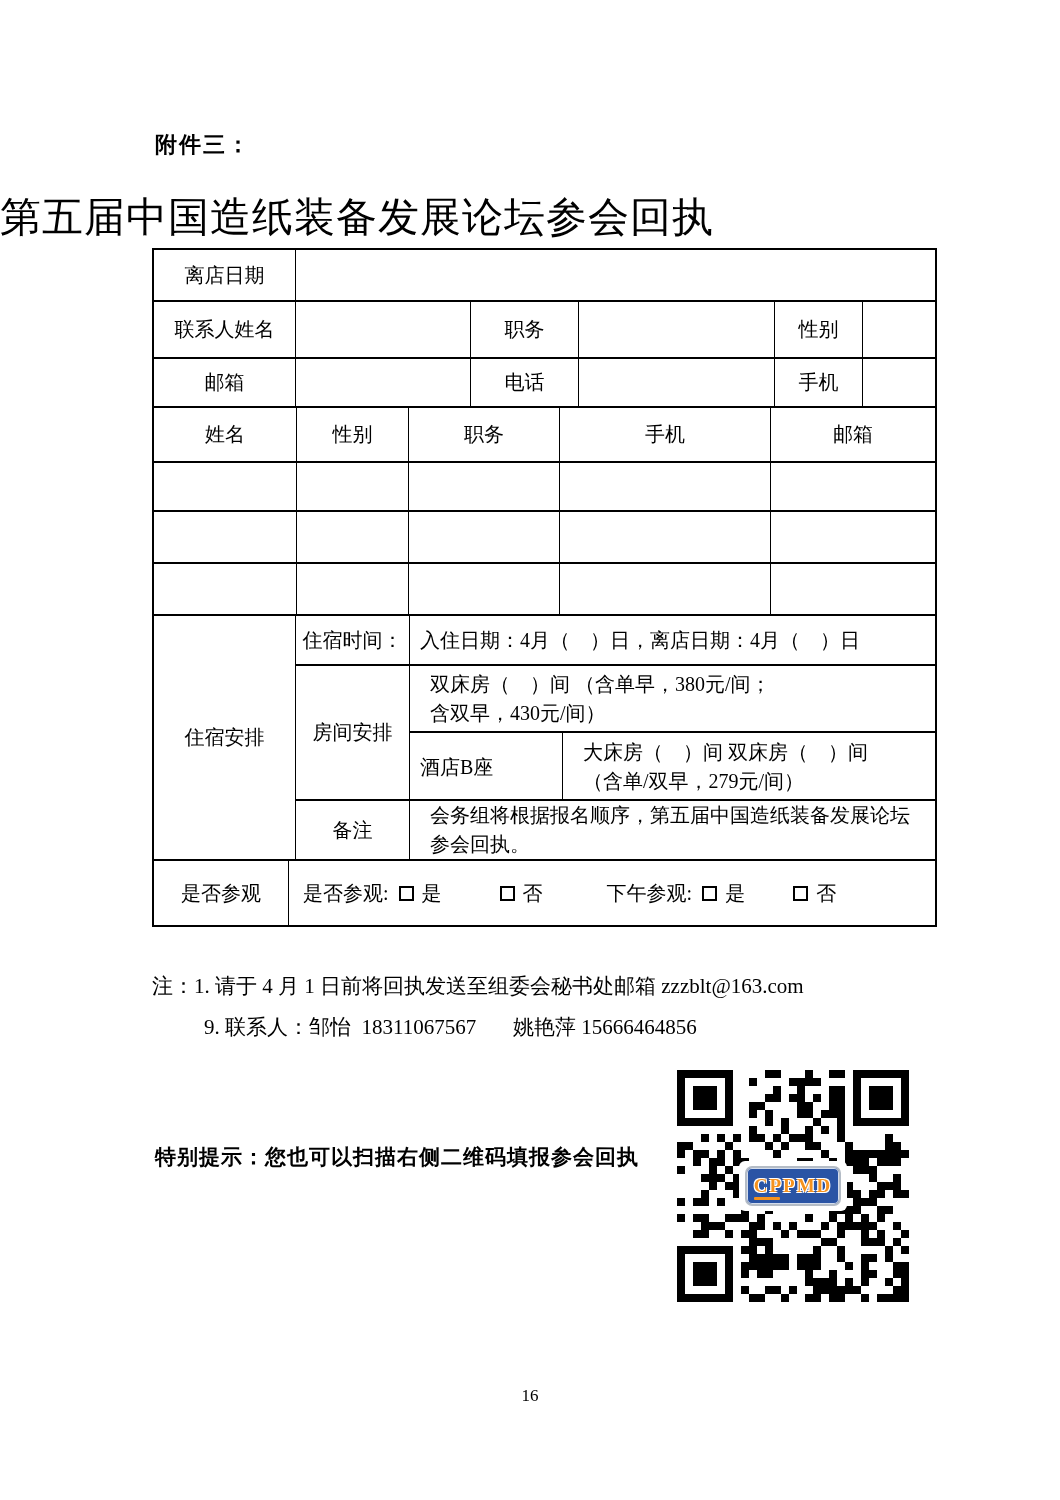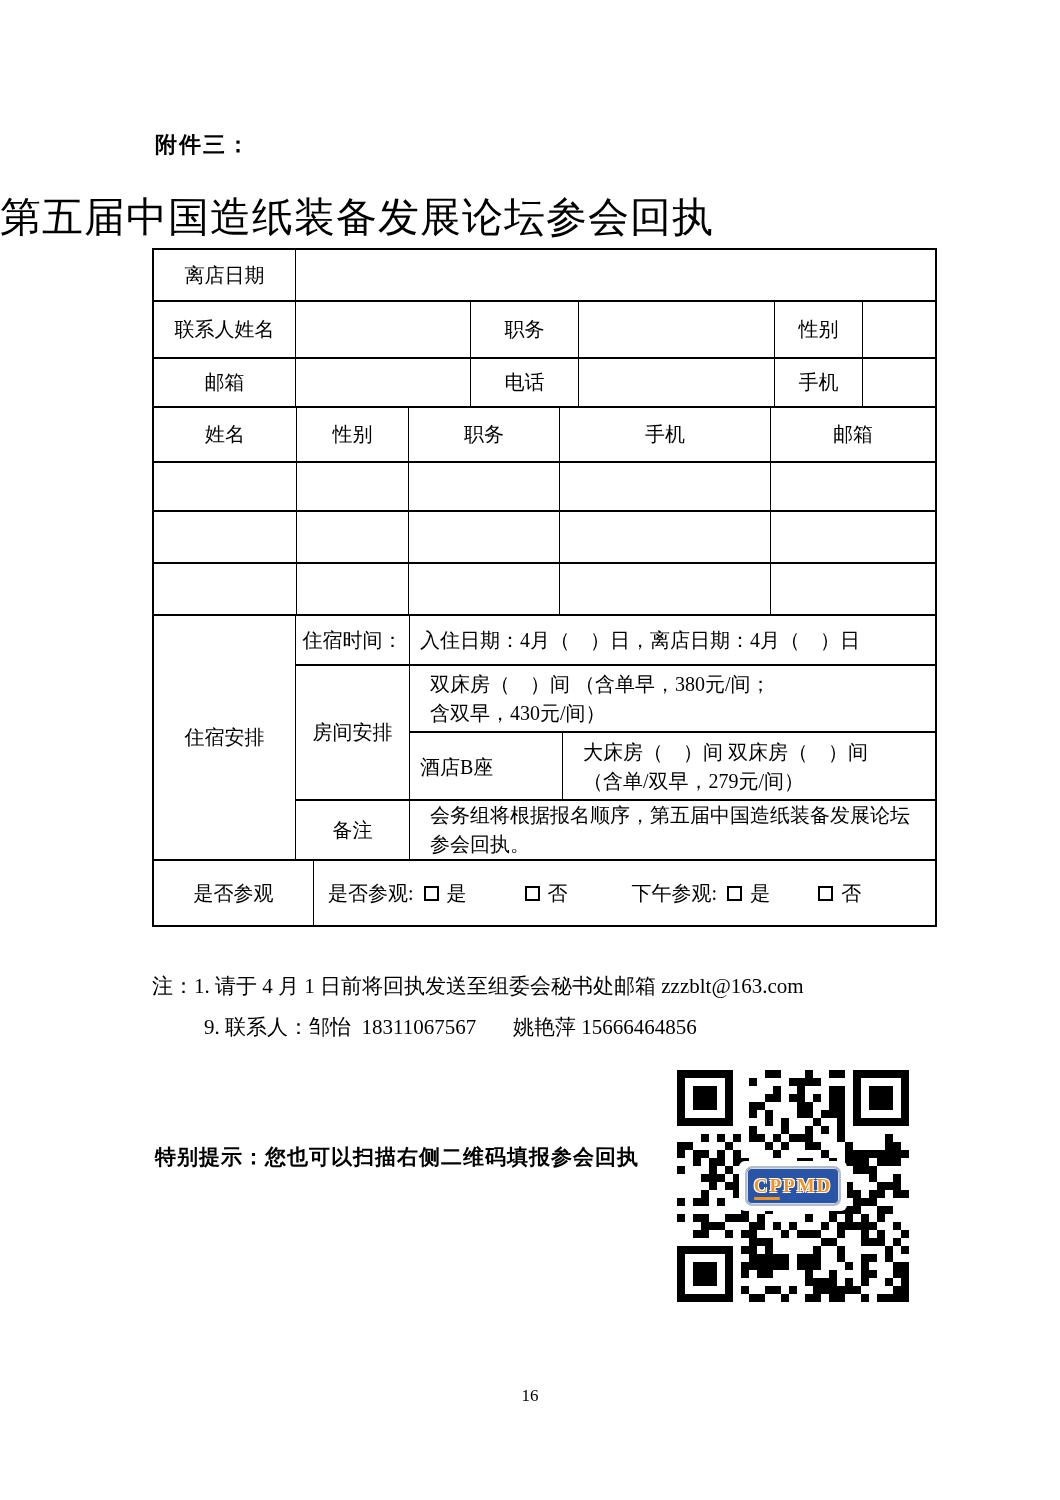--- a/index.html
+++ b/index.html
@@ -145,21 +145,21 @@
       <div class="subrow nb" style="height:58px">
         <div class="cell" style="width:114px">备注</div>
         <div class="cell grow end left">
           <span class="wrap">会务组将根据报名顺序，第五届中国造纸装备发展论坛参会回执。</span>
         </div>
       </div>
     </div>
   </div>
 
   <div class="row last" style="height:64px">
-    <div class="cell" style="width:160px">是否参观</div>
+    <div class="cell" style="width:135px">是否参观</div>
     <div class="cell grow end left" style="padding-left:14px">
       <span>是否参观:</span>
       <span class="chk"></span>
       <span>是</span>
       <span class="chk" style="margin-left:58px"></span>
       <span>否</span>
       <span style="margin-left:64px">下午参观:</span>
       <span class="chk"></span>
       <span>是</span>
       <span class="chk" style="margin-left:48px"></span>

